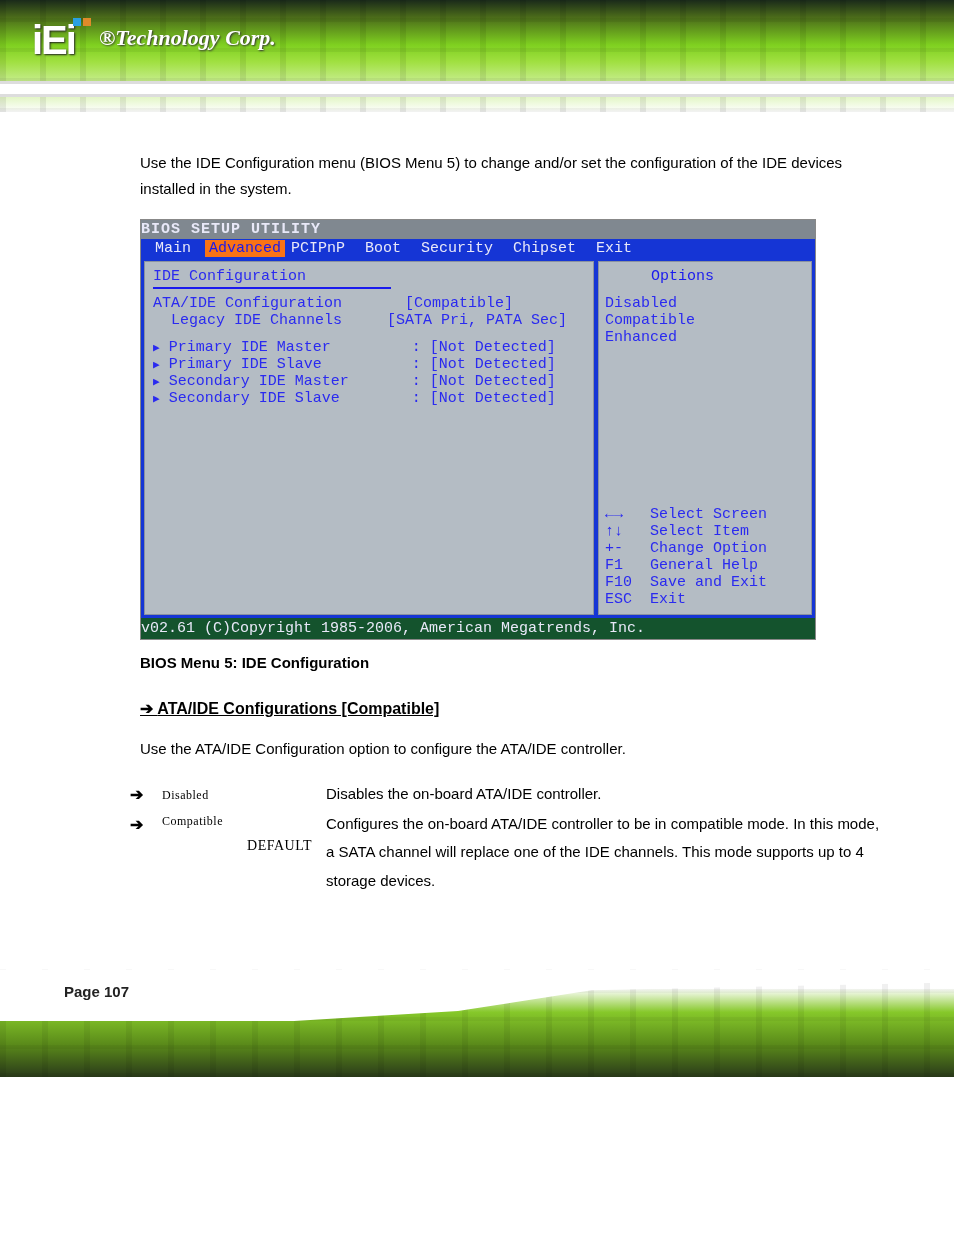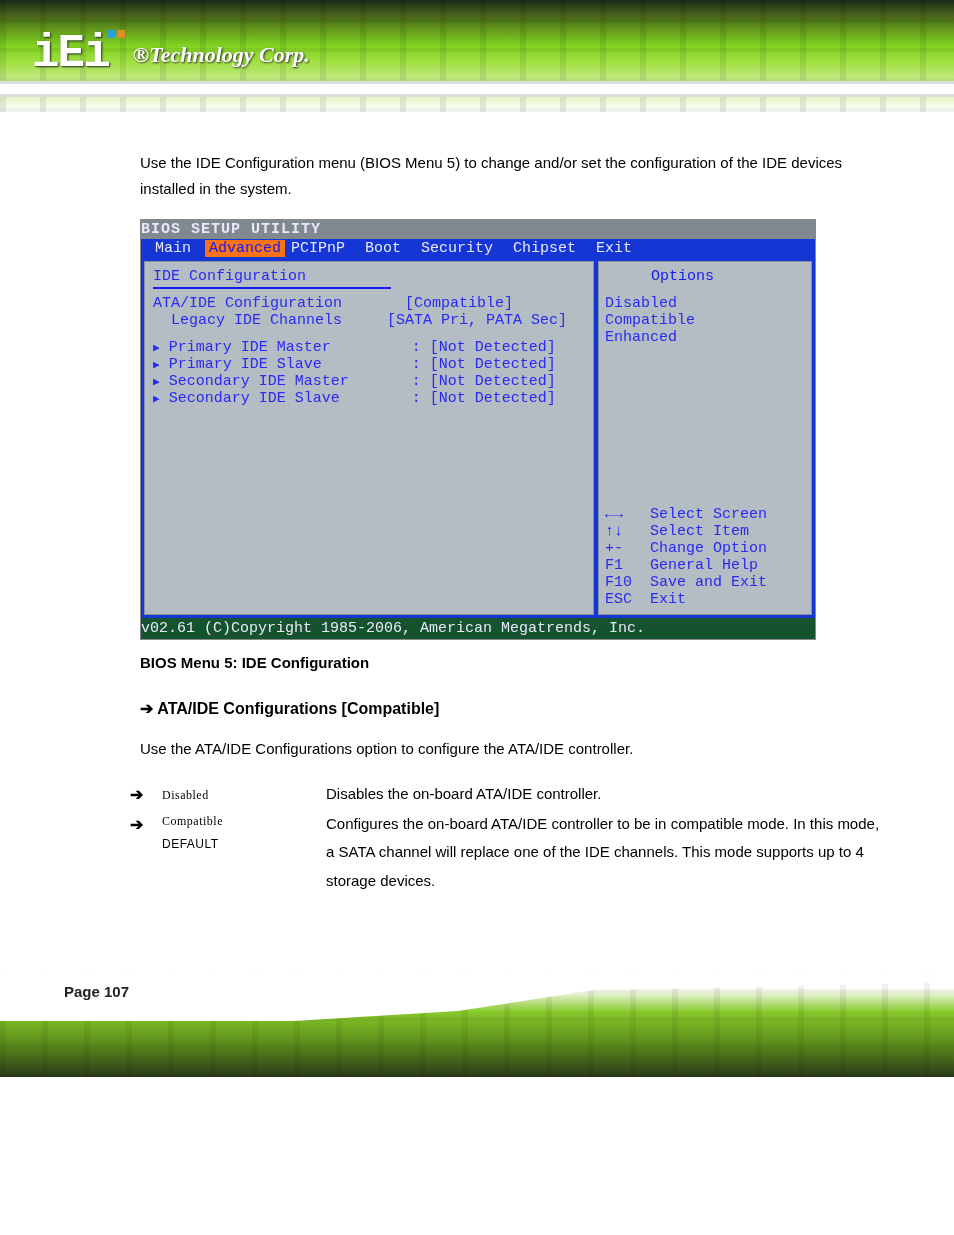--- a/index.html
+++ b/index.html
@@ -37,28 +37,27 @@
   }
   .logo-block {
     position: absolute;
     left: 32px;
     top: 18px;
     display: flex;
     align-items: flex-end;
     gap: 8px;
   }
   .iei-logo {
-    font-family: Liberation Mono, monospace;
+    font-family: Liberation Sans, sans-serif;
     font-weight: 900;
-    font-size: 46px;
+    font-size: 40px;
     color: #fff;
     position: relative;
     letter-spacing: -2px;
     text-shadow: 1px 1px 2px #222;
-    margin-top: 10px;
   }
   .iei-dots { display:inline-block; width:18px; height:8px; position:relative; top:-28px; left:-2px;}
   .iei-dots::before, .iei-dots::after { content:""; position:absolute; width:8px; height:8px; background:#2aa0e0; top:0;}
   .iei-dots::before { left:0;}
   .iei-dots::after { left:10px; background:#e08a2a;}
   .tech-corp {
     font-family: Georgia, serif;
     font-style: italic;
     font-weight: bold;
     font-size: 22px;
@@ -170,21 +169,21 @@
     font-size: 15px;
     line-height: 1.9;
   }
   .bullet-arrow {
     font-size: 16px;
     font-weight: bold;
     flex: 0 0 18px;
   }
   .bullet-label-cell { flex: 0 0 150px; }
   .bullet-label { font-family: "Times New Roman", serif; font-size: 12px; letter-spacing: .5px; }
-  .bullet-default { font-family: Liberation Sans, sans-serif; font-size: 12px; letter-spacing: .5px; }
+  .bullet-default { font-family: Liberation Serif, serif; font-size: 14px; letter-spacing: .5px; text-align: right; }
   .bullet-desc { flex: 1; font-size: 15px; }
   .footer-banner {
     width: 954px;
     height: 108px;
     position: relative;
     background: linear-gradient(180deg, #fff 0%, #fff 18%, #86c82a 40%, #5a8a1a 70%, #2a3a1a 100%);
     overflow: hidden;
     margin-top: 40px;
   }
   .footer-banner::before {
@@ -265,25 +264,25 @@
             <div class="bios-row"><span>ESC</span>  <span>Exit</span></div>
           </div>
         </div>
       </div>
       <div class="bios-footer">v02.61 (C)Copyright 1985-2006, American Megatrends, Inc.</div>
     </div>
   </div>
 
   <div class="fig-caption" style="margin-left:70px;">BIOS Menu 5: IDE Configuration</div>
 
-  <div class="option-head" style="margin-left:70px;">
+  <div class="option-head" style="margin-left:70px;text-decoration:underline;">
     <span>➔ </span><span>ATA/IDE Configurations [Compatible]</span>
   </div>
 
-  <p class="body-text" style="margin-left:70px;">Use the ATA/IDE Configurations option to configure the ATA/IDE controller.</p>
+  <p class="body-text" style="margin-left:70px;">Use the ATA/IDE Configuration option to configure the ATA/IDE controller.</p>
 
   <div class="bullet-list">
     <div class="bullet-row">
       <div class="bullet-arrow">➔</div>
       <div class="bullet-label-cell">
         <span class="bullet-label">Disabled</span>
         <span class="bullet-default"></span>
       </div>
       <div class="bullet-desc">Disables the on-board ATA/IDE controller.</div>
     </div>

